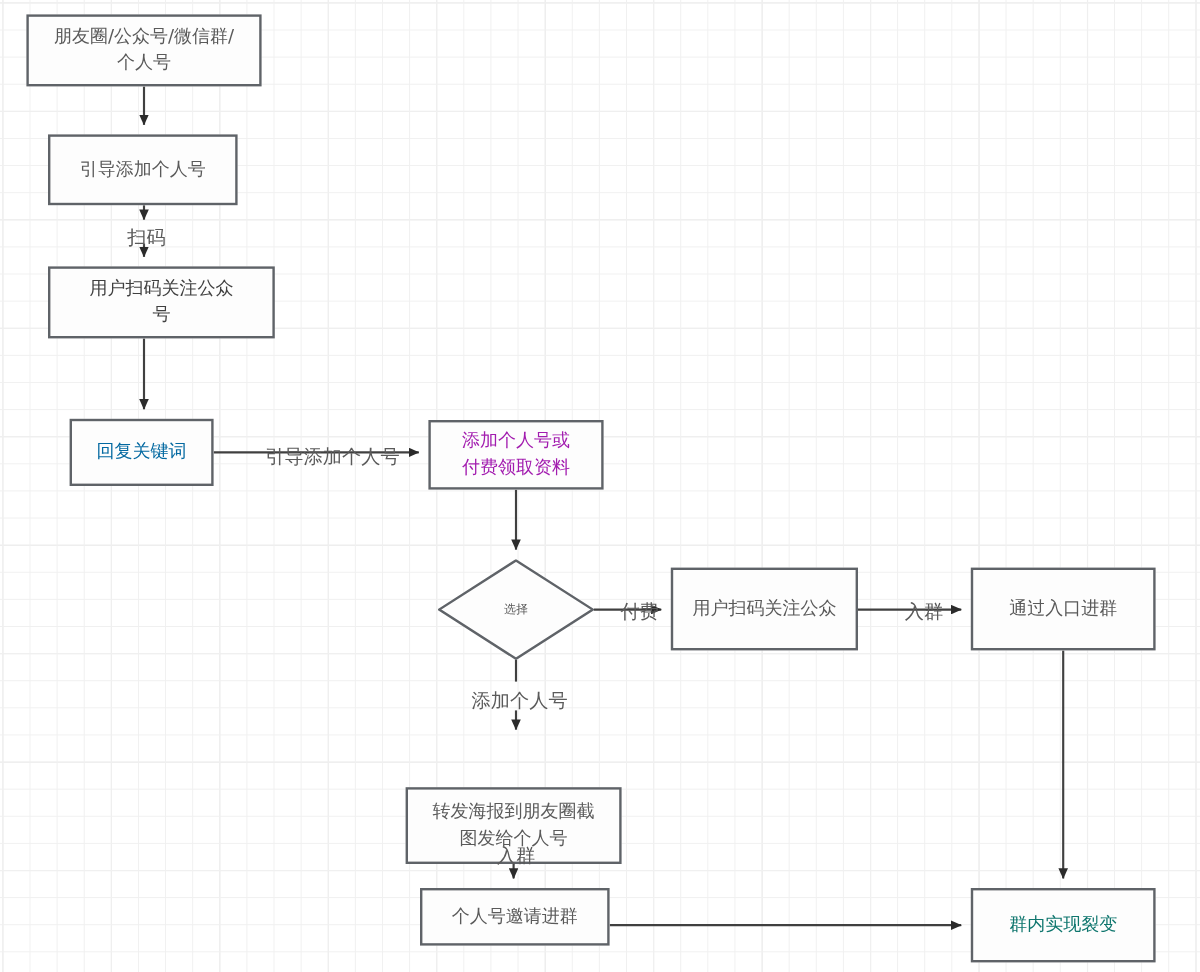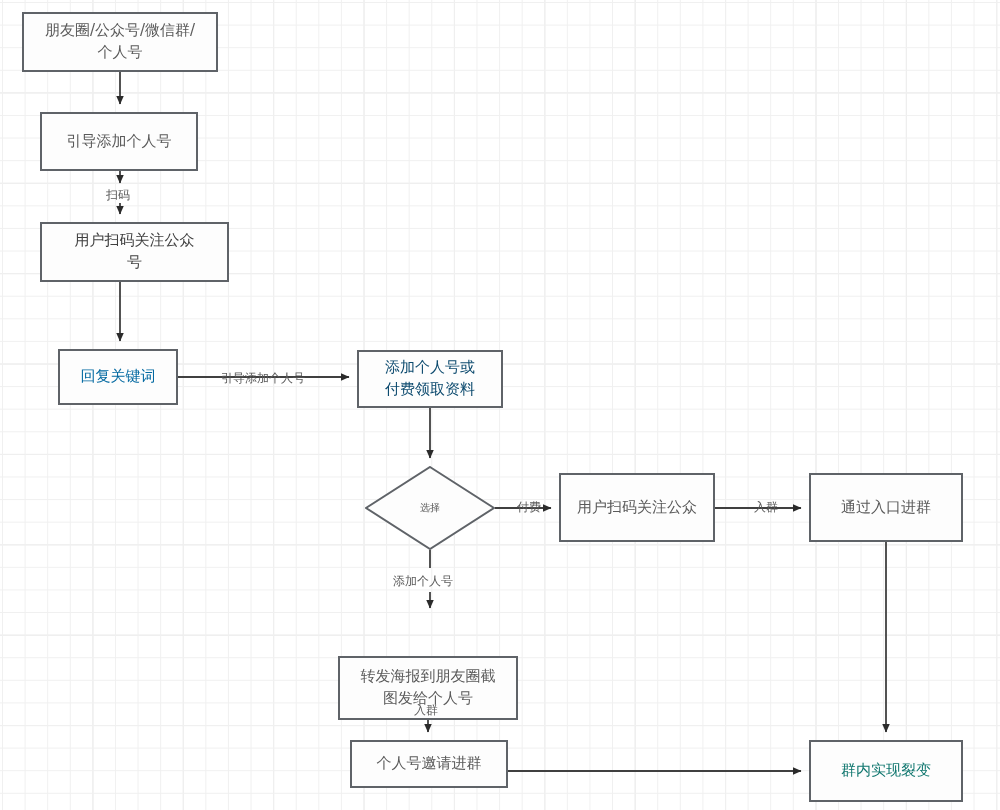--- a/index.html
+++ b/index.html
@@ -67,21 +67,21 @@
   .decision .dia-label {
     position: relative;
     color: #5a5a5a;
     font-size: 10px;
     text-align: center;
     z-index: 3;
   }
   .edge-label {
     position: absolute;
     color: #5a5a5a;
-    font-size: 12px;
+    font-size: 16px;
     line-height: 1.2;
     background: transparent;
     white-space: nowrap;
     z-index: 3;
   }
 </style>
 </head>
 <body>
 
 <div id="canvas">
@@ -110,21 +110,21 @@
       </g>
   </svg>
 
   <div id="nodes-layer">
       <div class="node" style="left: 22px; top: 12px; width: 196px; height: 60px; border-color: rgb(95, 99, 104); background: rgb(253, 253, 253); color: rgb(90, 90, 90);">朋友圈/公众号/微信群/
 个人号</div>
       <div class="node" style="left: 40px; top: 112px; width: 158px; height: 59px; border-color: rgb(95, 99, 104); background: rgb(253, 253, 253); color: rgb(90, 90, 90);">引导添加个人号</div>
       <div class="node" style="left: 40px; top: 222px; width: 189px; height: 60px; border-color: rgb(95, 99, 104); background: rgb(253, 253, 253); color: #404040;">用户扫码关注公众
 号</div>
       <div class="node" style="left: 58px; top: 349px; width: 120px; height: 56px; border-color: rgb(95, 99, 104); background: rgb(253, 253, 253); color: #0369a1;">回复关键词</div>
-      <div class="node" style="left: 357px; top: 350px; width: 146px; height: 58px; border-color: rgb(95, 99, 104); background: rgb(253, 253, 253); color: #0c4a6e;">添加个人号或
+      <div class="node" style="left: 357px; top: 350px; width: 146px; height: 58px; border-color: rgb(95, 99, 104); background: rgb(253, 253, 253); color: #a21caf;">添加个人号或
 付费领取资料</div>
       <div class="decision" style="left: 365px; top: 466px; width: 130px; height: 84px;">
         <svg class="dia-shape" viewBox="0 0 130 84" preserveAspectRatio="none">
           <polygon points="65,1 129,42 65,83 1,42" fill="#fdfdfd" stroke="#5f6368" stroke-width="2"></polygon>
         </svg>
         <div class="dia-label">选择</div>
       </div>
       <div class="node" style="left: 559px; top: 473px; width: 156px; height: 69px; border-color: rgb(95, 99, 104); background: rgb(253, 253, 253); color: rgb(90, 90, 90);">用户扫码关注公众</div>
       <div class="node" style="left: 809px; top: 473px; width: 154px; height: 69px; border-color: rgb(95, 99, 104); background: rgb(253, 253, 253); color: rgb(90, 90, 90);">通过入口进群</div>
       <div class="node" style="left: 338px; top: 616px; width: 180px; height: 64px; border-color: rgb(95, 99, 104); background: rgb(253, 253, 253); color: rgb(90, 90, 90); margin-top: 40px;">转发海报到朋友圈截

